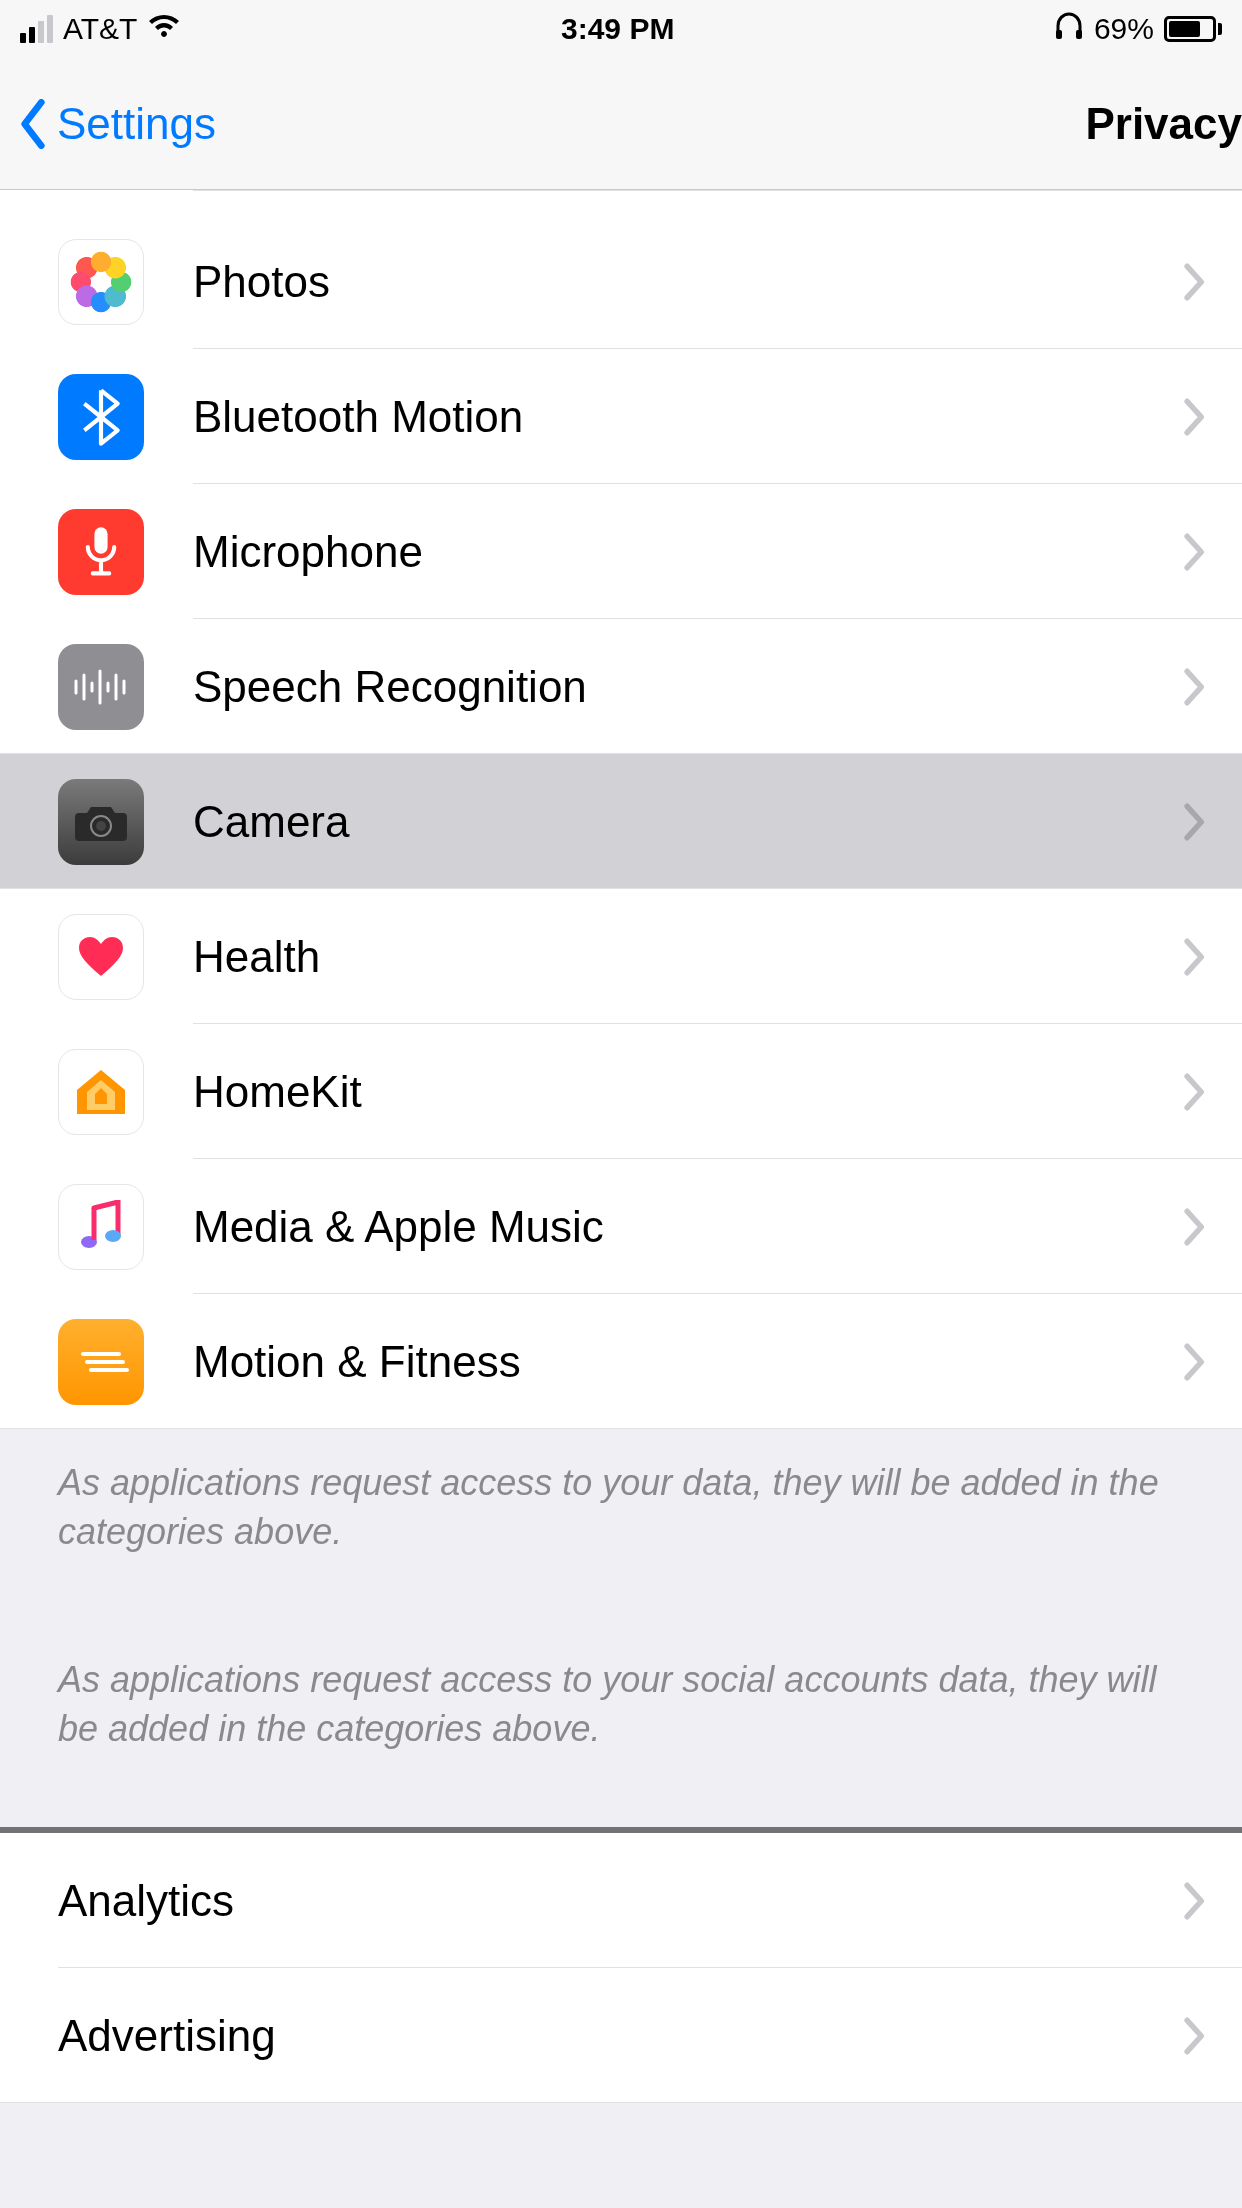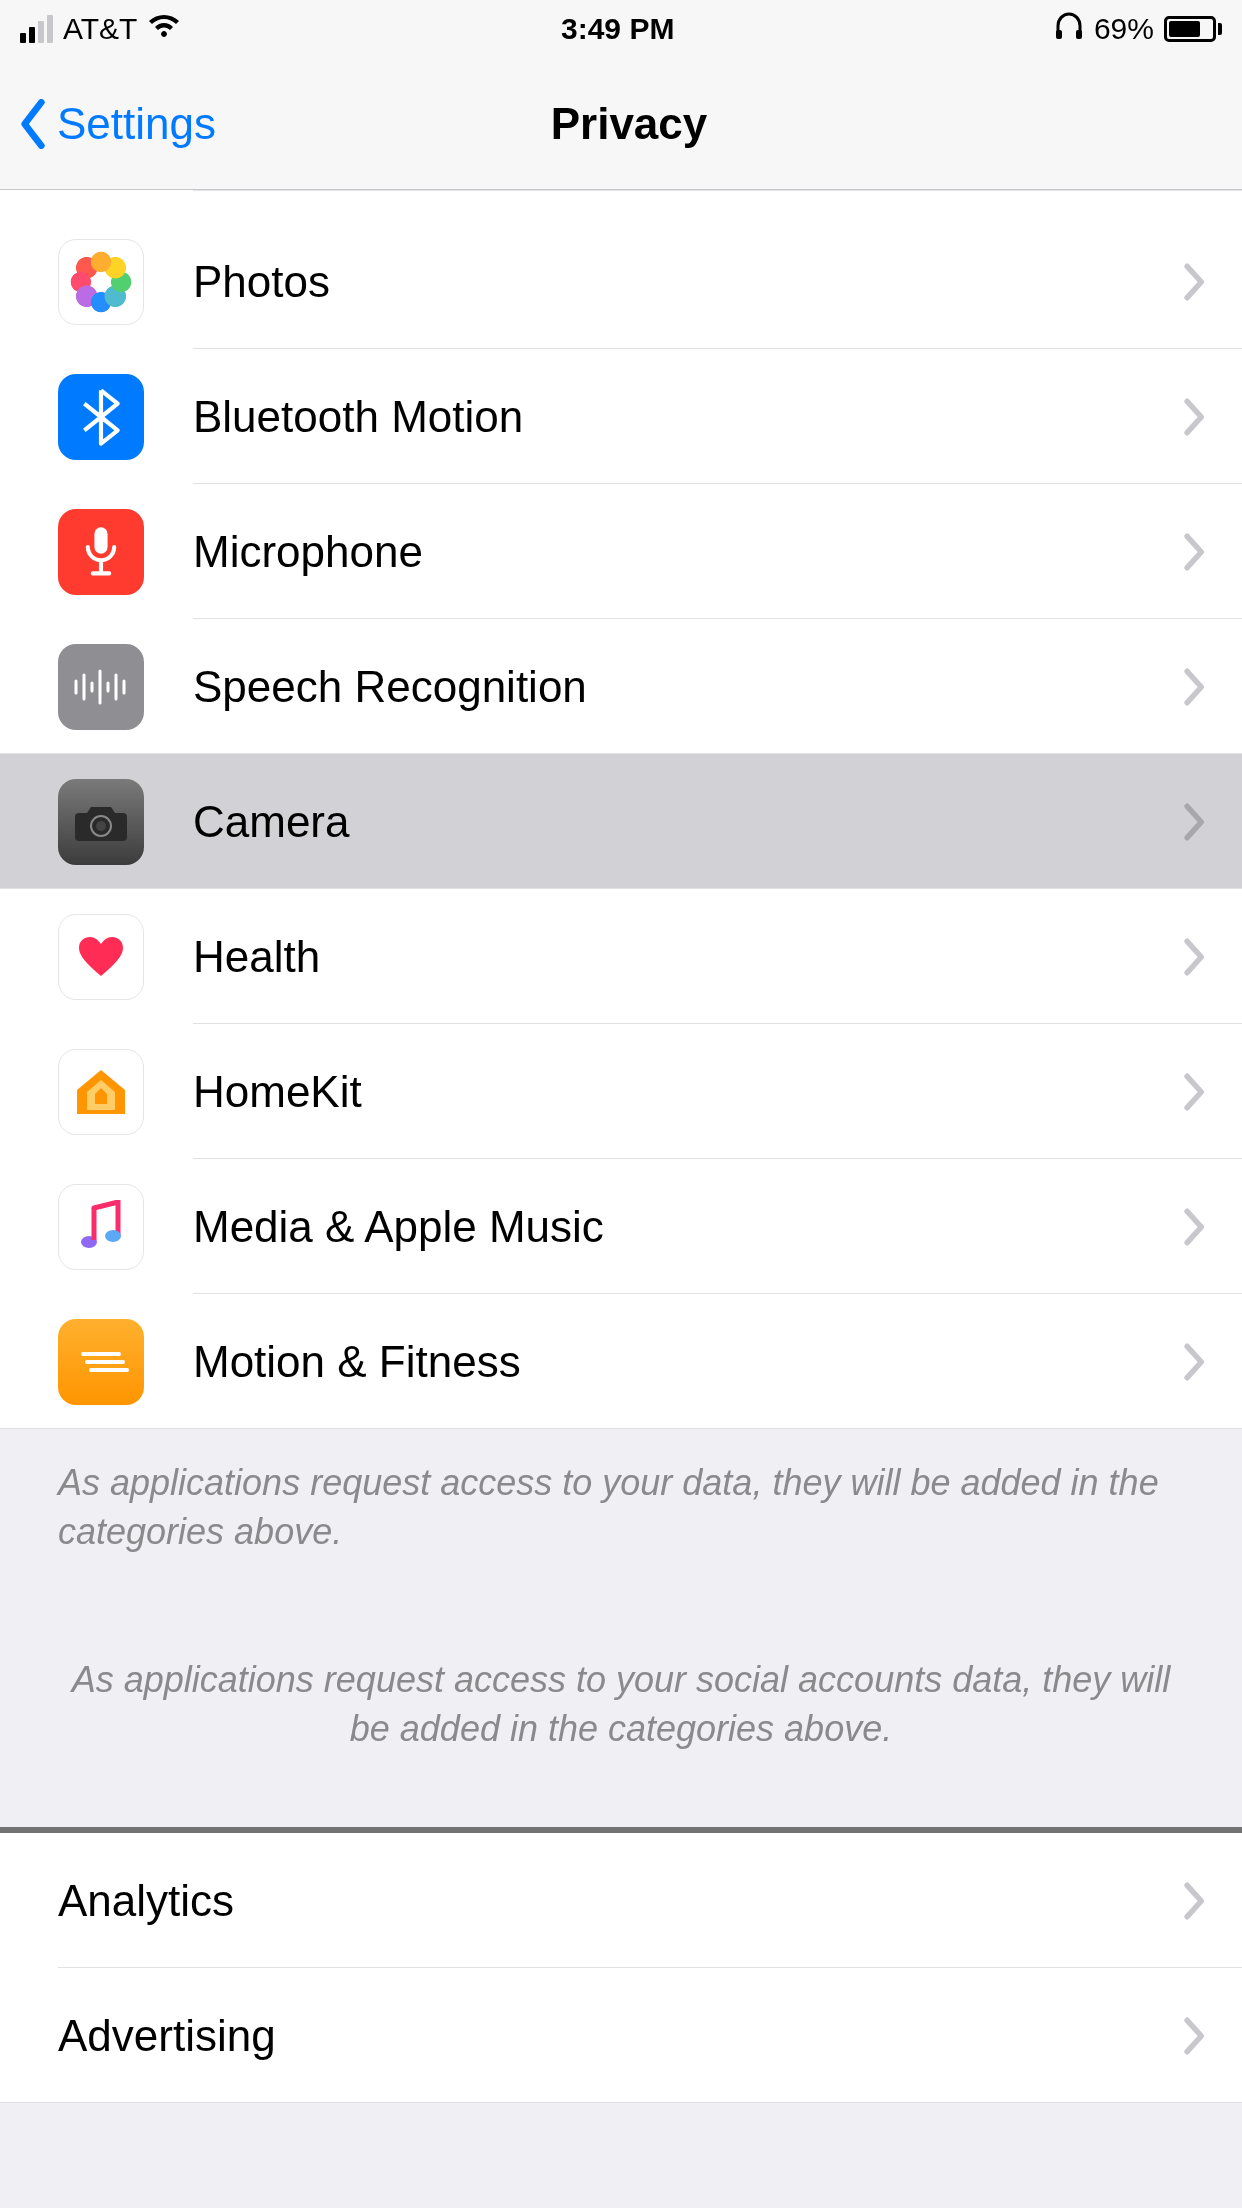--- a/index.html
+++ b/index.html
@@ -63,21 +63,21 @@
       gap: 9px;
       color: #007aff;
       font-size: 44px;
       font-weight: 400;
       z-index: 2;
     }
     .back svg { width: 30px; height: 50px; }
     .nav-title {
       position: absolute;
       left: 16px; right: 0;
-      text-align: center;
+      text-align: right;
       font-size: 44px;
       font-weight: 600;
       color: #000;
     }
 
     
     .list { background: #fff; }
     .partial-row { height: 24px; }
     .partial-row .sep { margin-left: 193px; height: 1px; background: #e1e1e3; }
     .row {
@@ -354,21 +354,21 @@
         <svg viewBox="0 0 14 24">
           <polyline points="2,2 11,12 2,22" fill="none" stroke="#c7c7cc" stroke-width="3.5" stroke-linecap="round" stroke-linejoin="round"></polyline>
         </svg>
       </span>
     <div class="row-sep"></div>
   </div>
 </div>
 
 <div class="section-footer">As applications request access to your data, they will be added in the categories above.</div>
 <div class="section-gap"></div>
-<div class="section-footer" style="padding-top:0;padding-bottom:50px;text-align:center;">As applications request access to your social accounts data, they will be added in the categories above.</div>
+<div class="section-footer" style="padding-top:0;padding-bottom:50px;">As applications request access to your social accounts data, they will be added in the categories above.</div>
 
 <div class="list section-top-border">
   <div class="row no-icon">
     <span class="label">Analytics</span>
     <span class="chevron">
         <svg viewBox="0 0 14 24">
           <polyline points="2,2 11,12 2,22" fill="none" stroke="#c7c7cc" stroke-width="3.5" stroke-linecap="round" stroke-linejoin="round"></polyline>
         </svg>
       </span>
     <div class="row-sep"></div>

